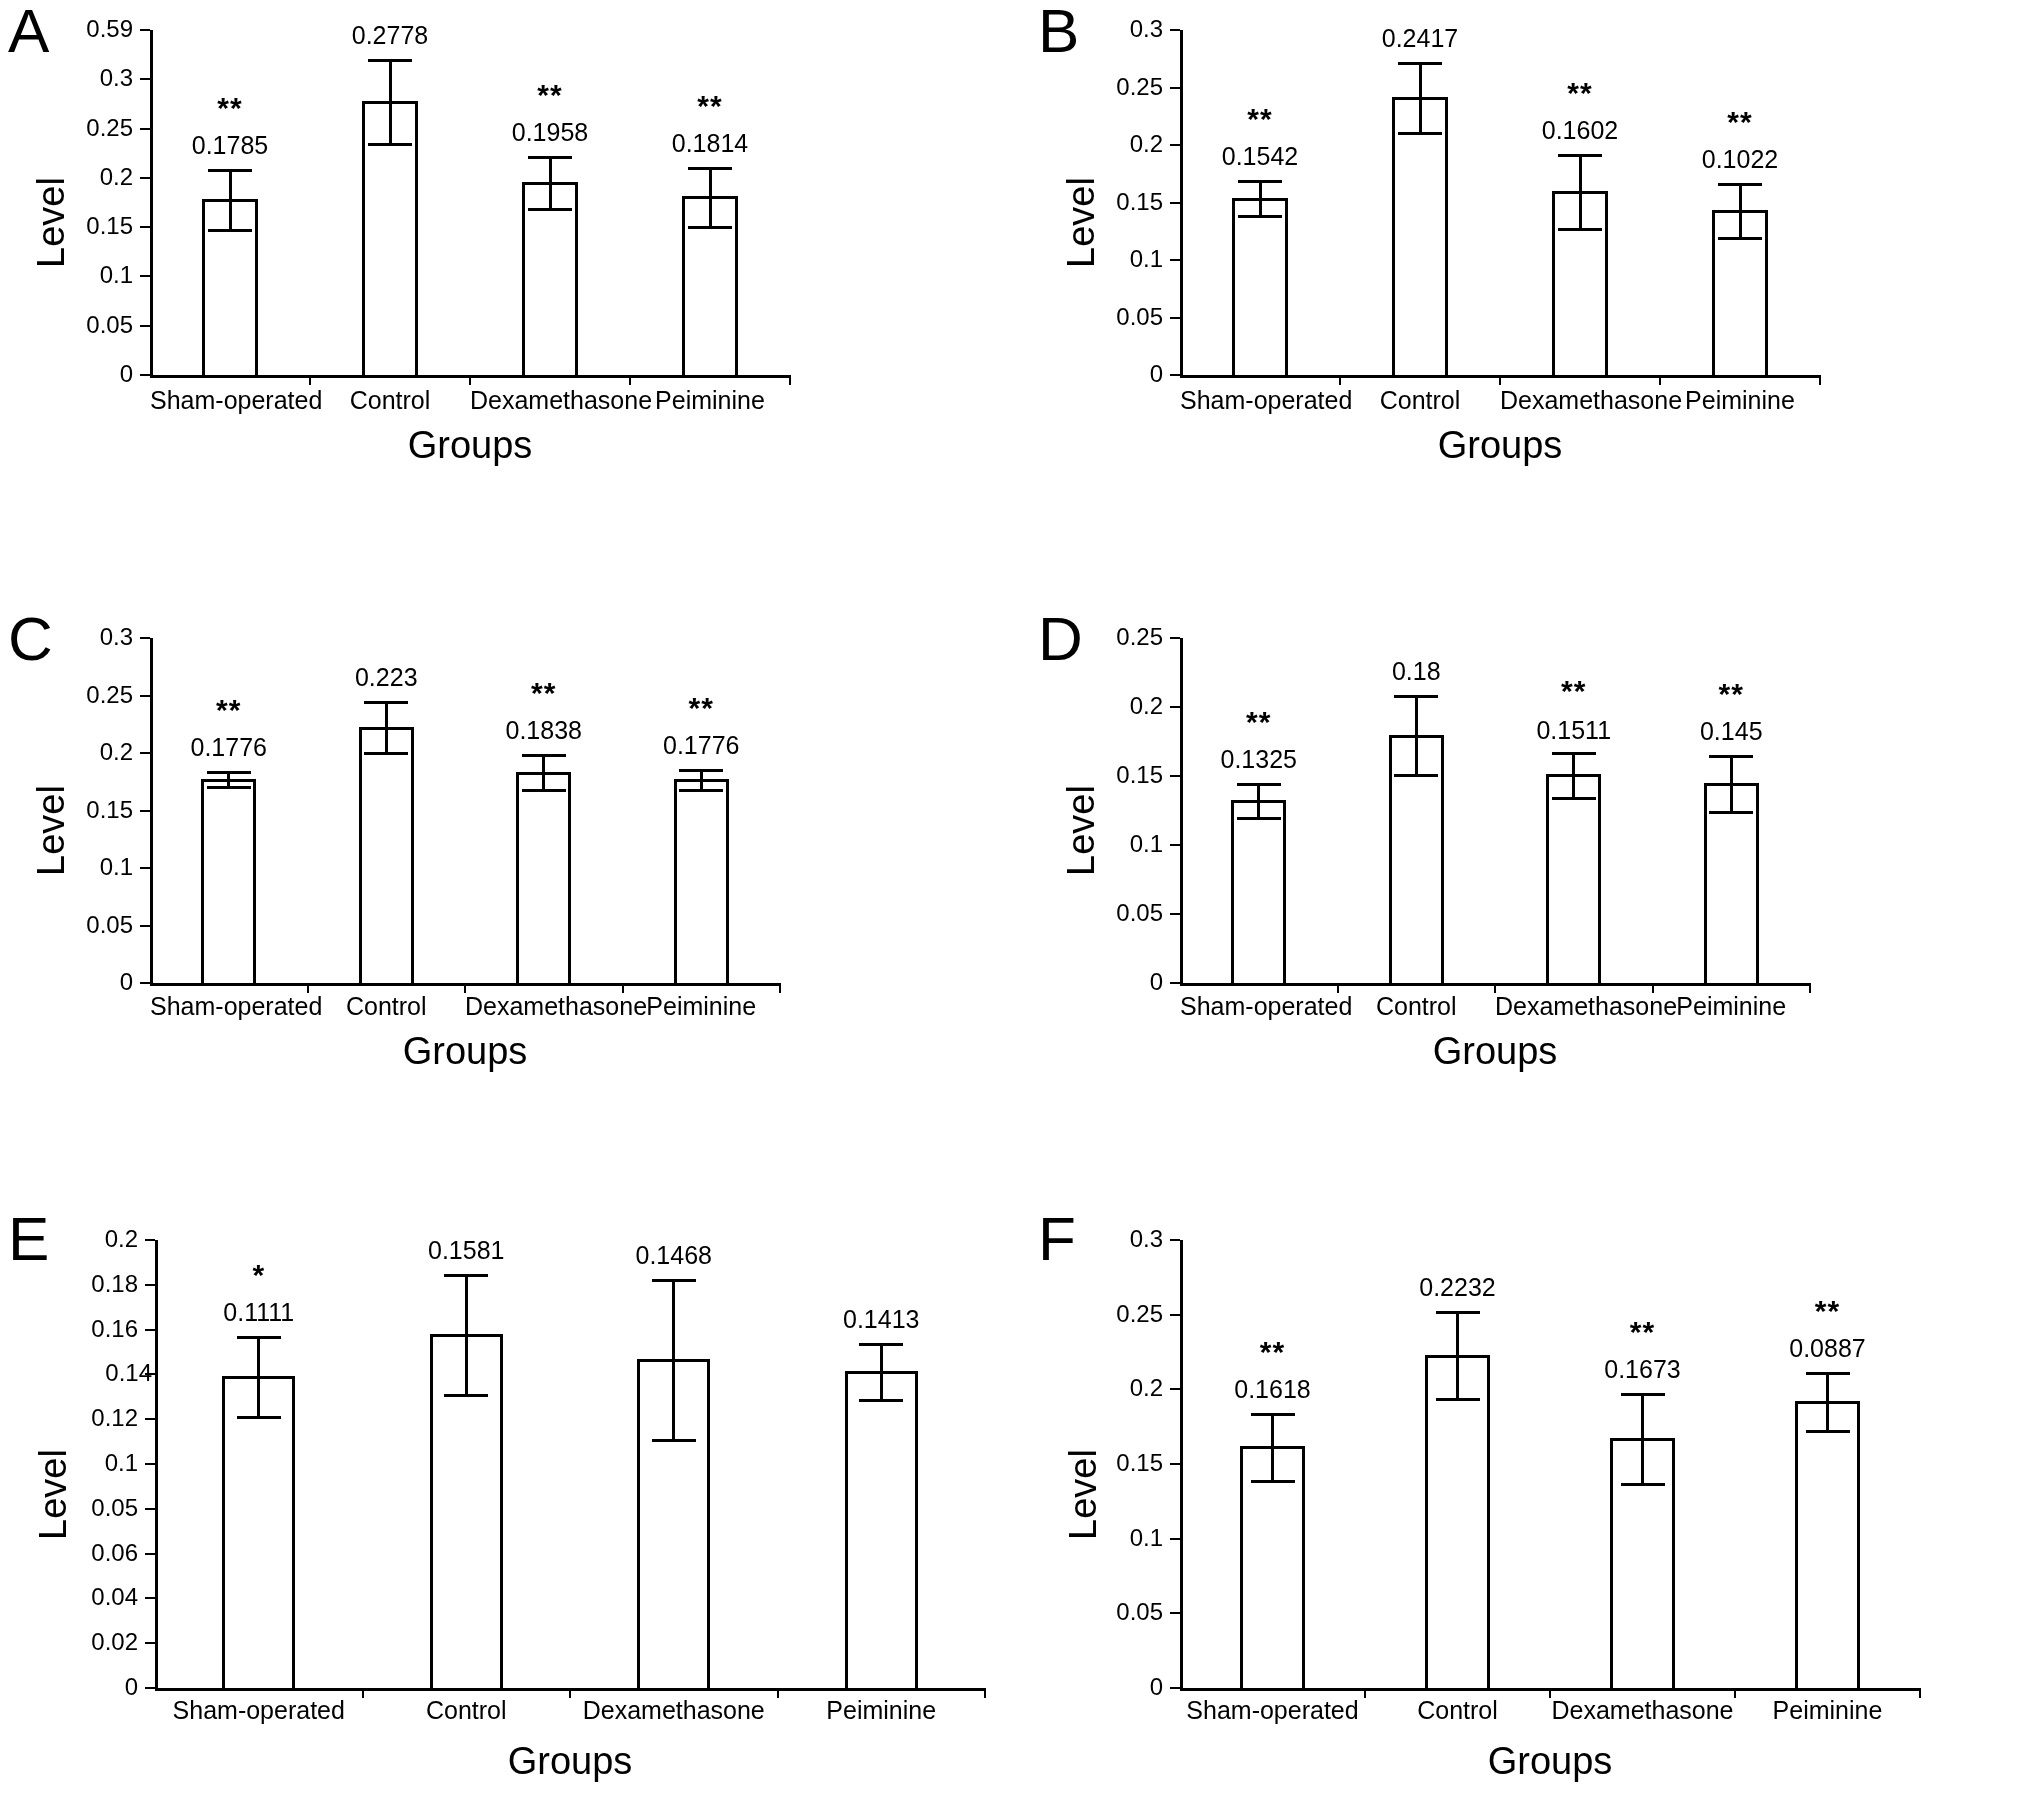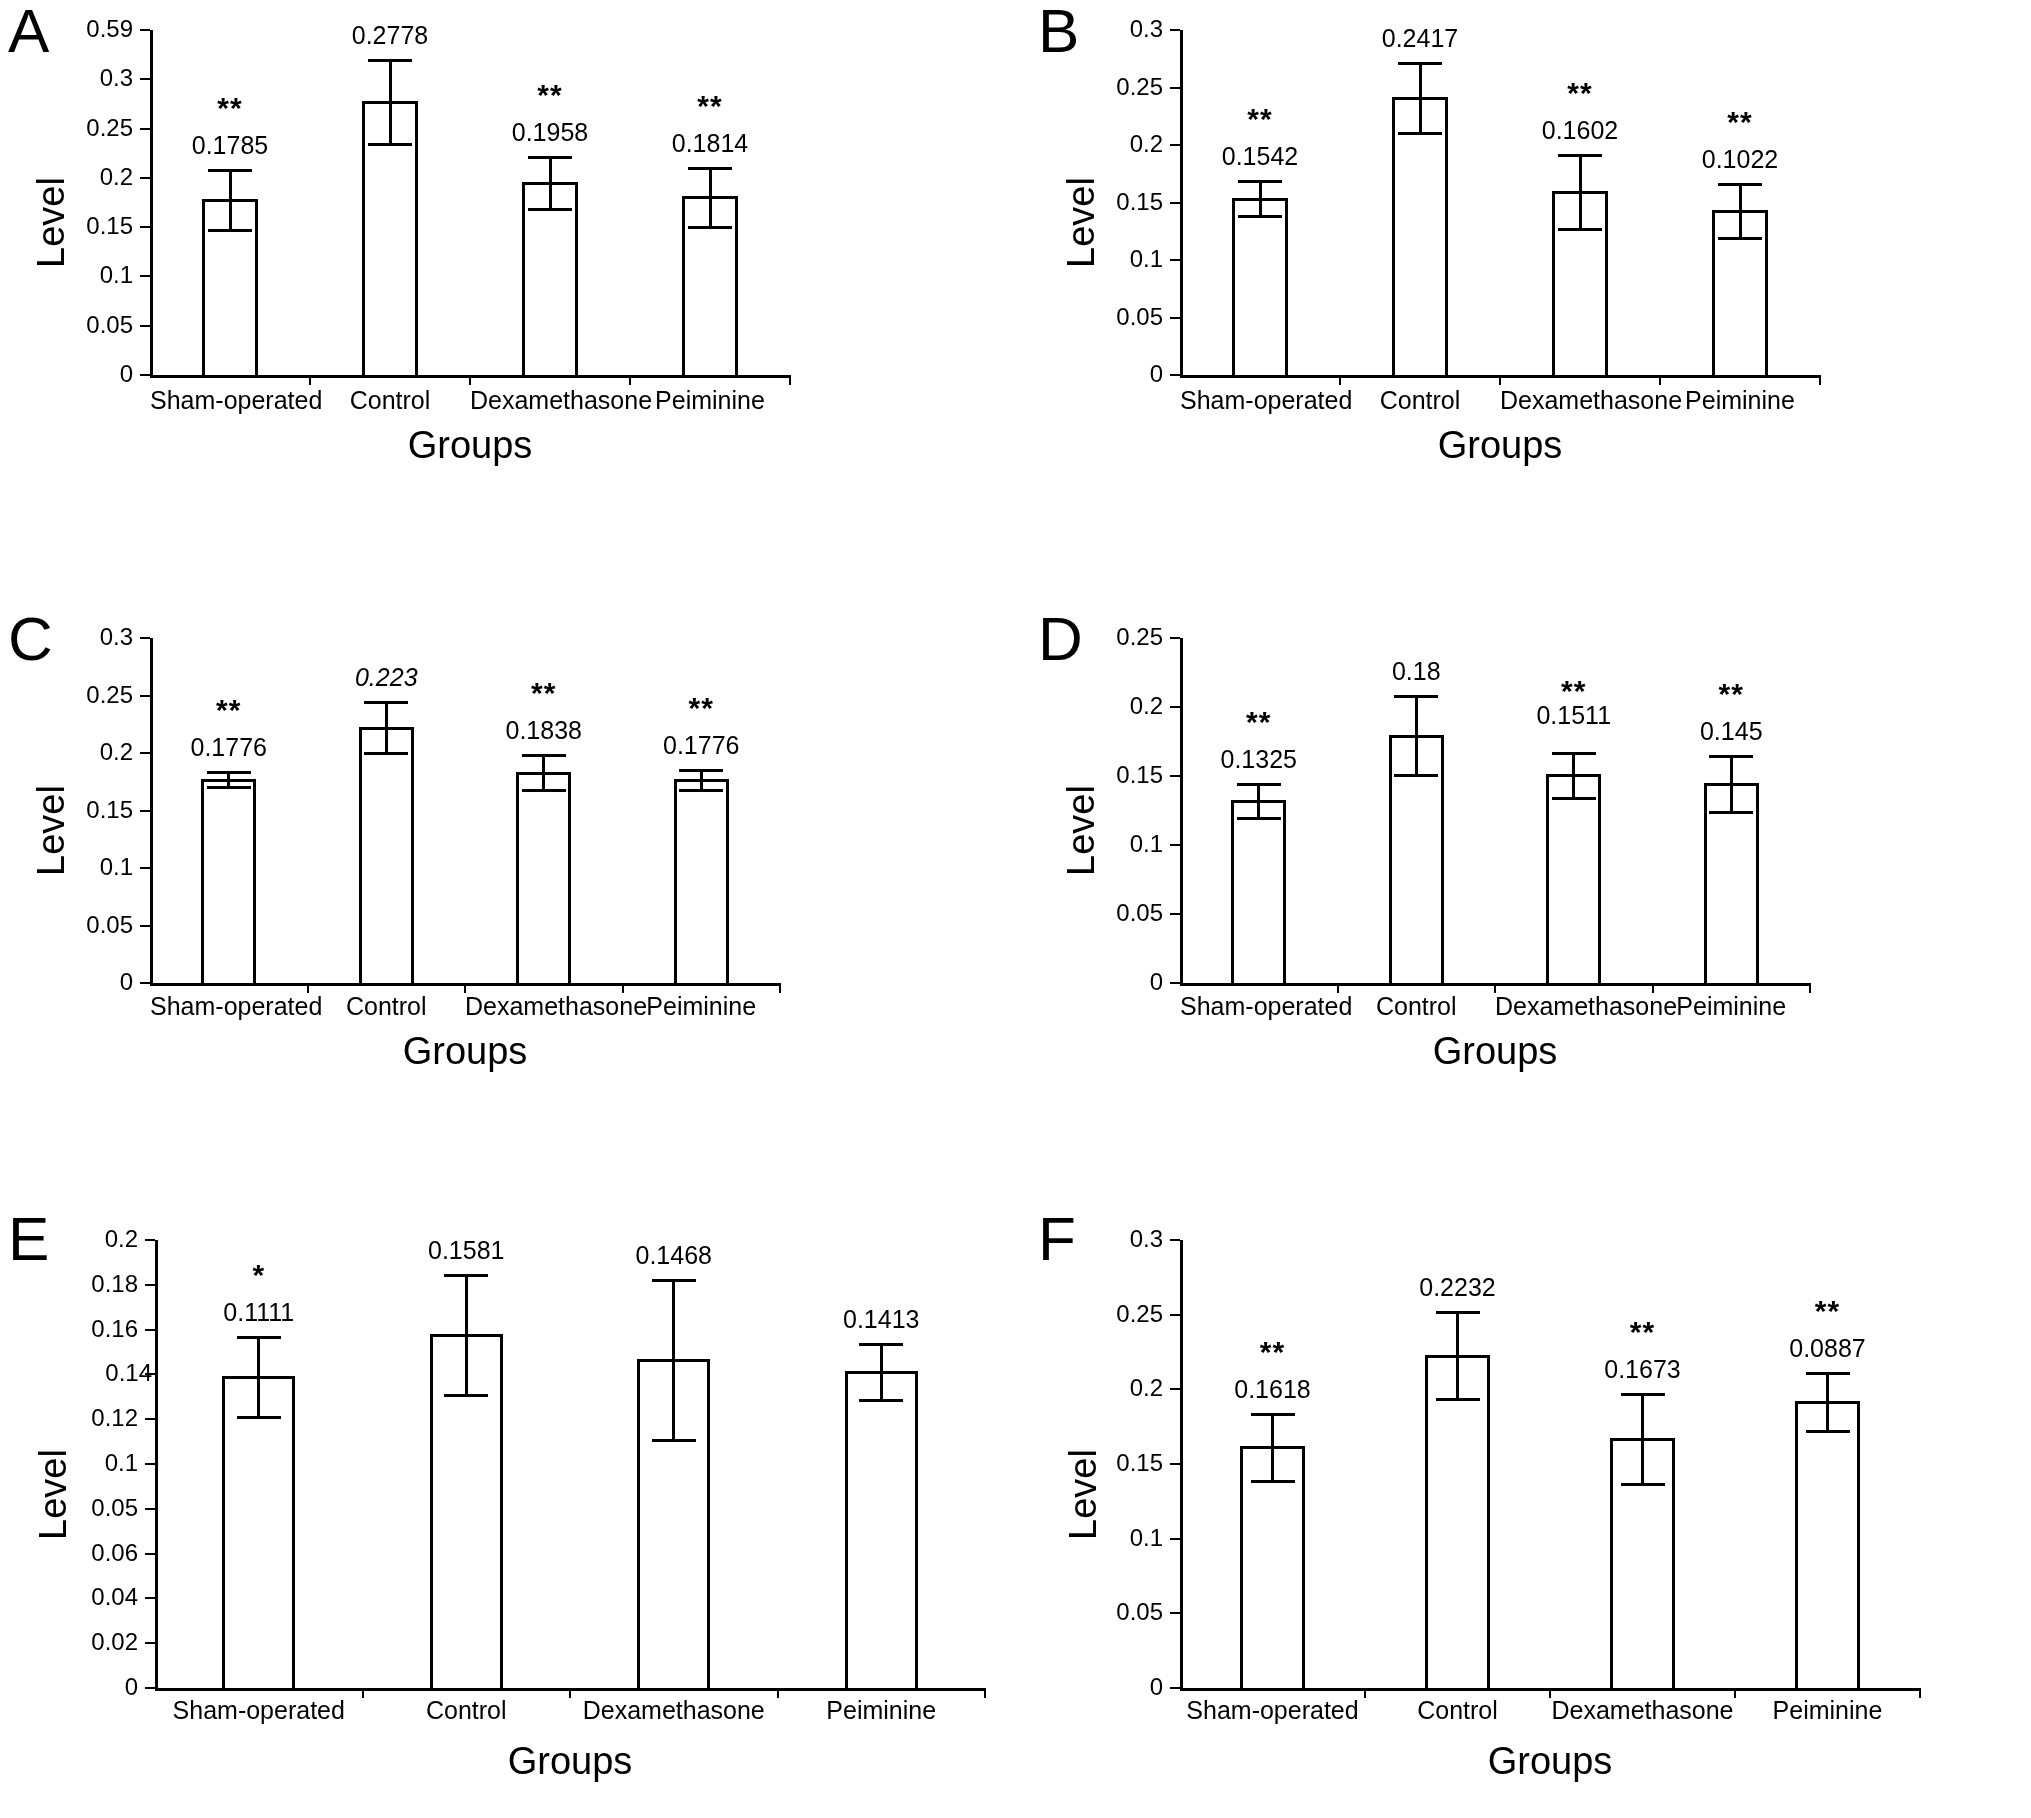--- a/index.html
+++ b/index.html
@@ -243,21 +243,21 @@
       <div class="err-cap" style="left: 206.75px; top: 173.285px;"></div>
       <div class="err-cap" style="left: 206.75px; top: 188.235px;"></div>
       <div class="valuelabel" style="left: 138.75px; top: 135.285px; width: 180px;">0.1776</div>
       <div class="siglabel" style="left: 138.75px; top: 95.285px; width: 180px;">**</div>
       <div class="catlabel" style="left: 150px; top: 394px; width: 157.5px;">Sham-operated</div>
       <div class="tick" style="left: 464px; top: 385px; width: 2px; height: 10px;"></div>
       <div class="bar" style="left: 358.688px; top: 128.55px; width: 55.125px; height: 256.45px;"></div>
       <div class="err-v" style="left: 384.75px; top: 102.675px; height: 51.75px;"></div>
       <div class="err-cap" style="left: 364.25px; top: 102.675px;"></div>
       <div class="err-cap" style="left: 364.25px; top: 154.425px;"></div>
-      <div class="valuelabel" style="left: 296.25px; top: 64.675px; width: 180px; font-style: italic;">0.223</div>
+      <div class="valuelabel" style="left: 296.25px; top: 64.675px; width: 180px;">0.223</div>
       <div class="catlabel" style="left: 307.5px; top: 394px; width: 157.5px;">Control</div>
       <div class="tick" style="left: 621.5px; top: 385px; width: 2px; height: 10px;"></div>
       <div class="bar" style="left: 516.188px; top: 173.63px; width: 55.125px; height: 211.37px;"></div>
       <div class="err-v" style="left: 542.25px; top: 155.805px; height: 35.65px;"></div>
       <div class="err-cap" style="left: 521.75px; top: 155.805px;"></div>
       <div class="err-cap" style="left: 521.75px; top: 191.455px;"></div>
       <div class="valuelabel" style="left: 453.75px; top: 117.805px; width: 180px;">0.1838</div>
       <div class="siglabel" style="left: 453.75px; top: 77.805px; width: 180px;">**</div>
       <div class="catlabel" style="left: 465px; top: 394px; width: 157.5px;">Dexamethasone</div>
       <div class="tick" style="left: 779px; top: 385px; width: 2px; height: 10px;"></div>
@@ -300,21 +300,21 @@
       <div class="err-v" style="left: 384.75px; top: 97.27px; height: 78.66px;"></div>
       <div class="err-cap" style="left: 364.25px; top: 97.27px;"></div>
       <div class="err-cap" style="left: 364.25px; top: 175.93px;"></div>
       <div class="valuelabel" style="left: 296.25px; top: 59.27px; width: 180px;">0.18</div>
       <div class="catlabel" style="left: 307.5px; top: 394px; width: 157.5px;">Control</div>
       <div class="tick" style="left: 621.5px; top: 385px; width: 2px; height: 10px;"></div>
       <div class="bar" style="left: 516.188px; top: 176.482px; width: 55.125px; height: 208.518px;"></div>
       <div class="err-v" style="left: 542.25px; top: 153.712px; height: 45.54px;"></div>
       <div class="err-cap" style="left: 521.75px; top: 153.712px;"></div>
       <div class="err-cap" style="left: 521.75px; top: 199.252px;"></div>
-      <div class="valuelabel" style="left: 453.75px; top: 103px; width: 180px;">0.1511</div>
+      <div class="valuelabel" style="left: 453.75px; top: 118px; width: 180px;">0.1511</div>
       <div class="siglabel" style="left: 453.75px; top: 75.712px; width: 180px;">**</div>
       <div class="catlabel" style="left: 465px; top: 394px; width: 157.5px;">Dexamethasone</div>
       <div class="tick" style="left: 779px; top: 385px; width: 2px; height: 10px;"></div>
       <div class="bar" style="left: 673.688px; top: 184.9px; width: 55.125px; height: 200.1px;"></div>
       <div class="err-v" style="left: 699.75px; top: 156.61px; height: 56.58px;"></div>
       <div class="err-cap" style="left: 679.25px; top: 156.61px;"></div>
       <div class="err-cap" style="left: 679.25px; top: 213.19px;"></div>
       <div class="valuelabel" style="left: 611.25px; top: 118.61px; width: 180px;">0.145</div>
       <div class="siglabel" style="left: 611.25px; top: 78.61px; width: 180px;">**</div>
       <div class="catlabel" style="left: 622.5px; top: 394px; width: 157.5px;">Peiminine</div>

